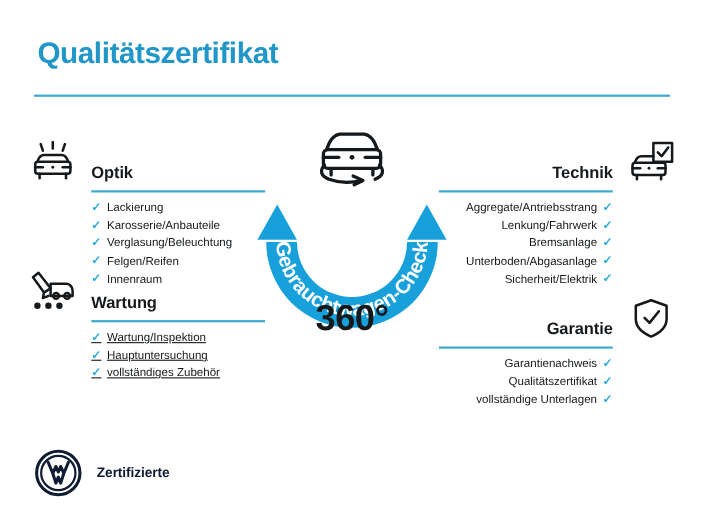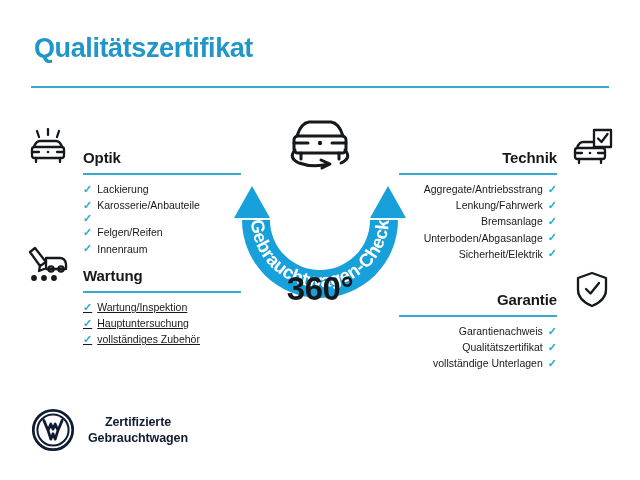--- a/index.html
+++ b/index.html
@@ -208,20 +208,21 @@
       <li>
           <span class="check">✓</span>
           <span>Lackierung</span>
         </li>
       <li>
           <span class="check">✓</span>
           <span>Karosserie/Anbauteile</span>
         </li>
       <li>
           <span class="check">✓</span>
+          <span>Verglasung/Beleuchtung</span>
         </li>
       <li>
           <span class="check">✓</span>
           <span>Felgen/Reifen</span>
         </li>
       <li>
           <span class="check">✓</span>
           <span>Innenraum</span>
         </li>
     </ul>
@@ -366,17 +367,16 @@
 
   <div class="vw">
     <svg class="vw-logo" viewBox="0 0 48 48">
       <circle cx="24" cy="24" r="21.5" fill="none" stroke="#101c33" stroke-width="3"></circle>
       <circle cx="24" cy="24" r="17" fill="none" stroke="#101c33" stroke-width="2.2"></circle>
       <path d="M14 13.5 L18.6 24.5 L21.6 17.5 L24 23 L26.4 17.5 L29.4 24.5 L34 13.5
                M18.6 24.5 L21.6 34 L24 28 L26.4 34 L29.4 24.5" fill="none" stroke="#101c33" stroke-width="3" stroke-linejoin="round" stroke-linecap="round"></path>
     </svg>
     <div class="vw-text">
       <div>Zertifizierte</div>
-      <div>Gebrauchtwagen</div>
     </div>
   </div>
 
 </div>
 
 </body></html>

